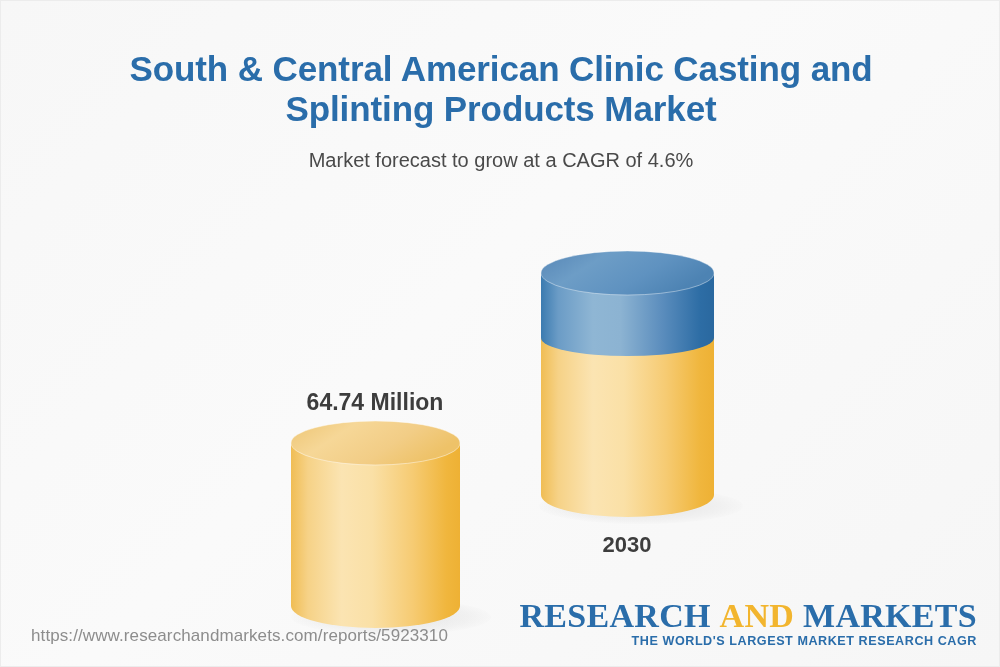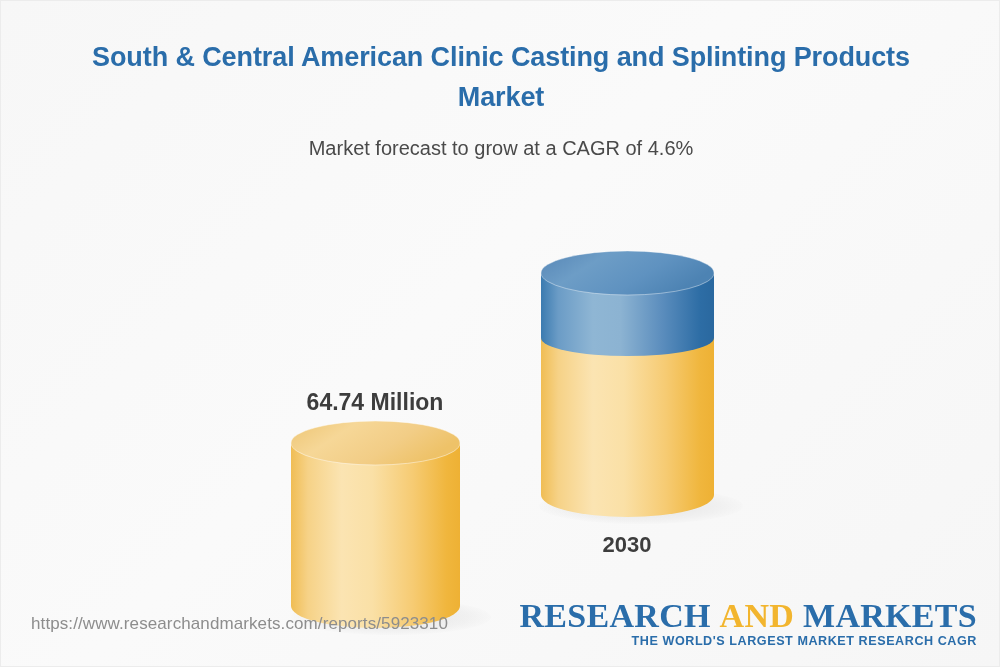--- a/index.html
+++ b/index.html
@@ -28,23 +28,23 @@
   #chart-header {
     position: absolute;
     left: 0;
     top: 0;
     width: 1000px;
     padding-top: 36px;
     text-align: center;
   }
 
   #chart-title {
-    margin: 0 auto;
+    margin: 12px auto;
     width: 880px;
-    font-size: 27px;
+    font-size: 35px;
     font-weight: bold;
     line-height: 40px;
     color: #2a6daa;
     letter-spacing: -0.1px;
   }
 
   #chart-subtitle {
     margin: 18px auto 0 auto;
     width: 880px;
     font-size: 20px;
@@ -98,21 +98,21 @@
     position: absolute;
     border-radius: 50%;
     background: radial-gradient(ellipse at center, rgba(120,120,120,0.17) 0%, rgba(140,140,140,0.07) 55%, rgba(255,255,255,0) 75%);
     pointer-events: none;
   }
 
   
   #footer-url {
     position: absolute;
     left: 30px;
-    bottom: 32px;
+    bottom: 20px;
     font-size: 17px;
     color: #8d8d8d;
     letter-spacing: 0.1px;
   }
 
   #brand-logo {
     position: absolute;
     right: 22px;
     bottom: 18px;
     text-align: right;

